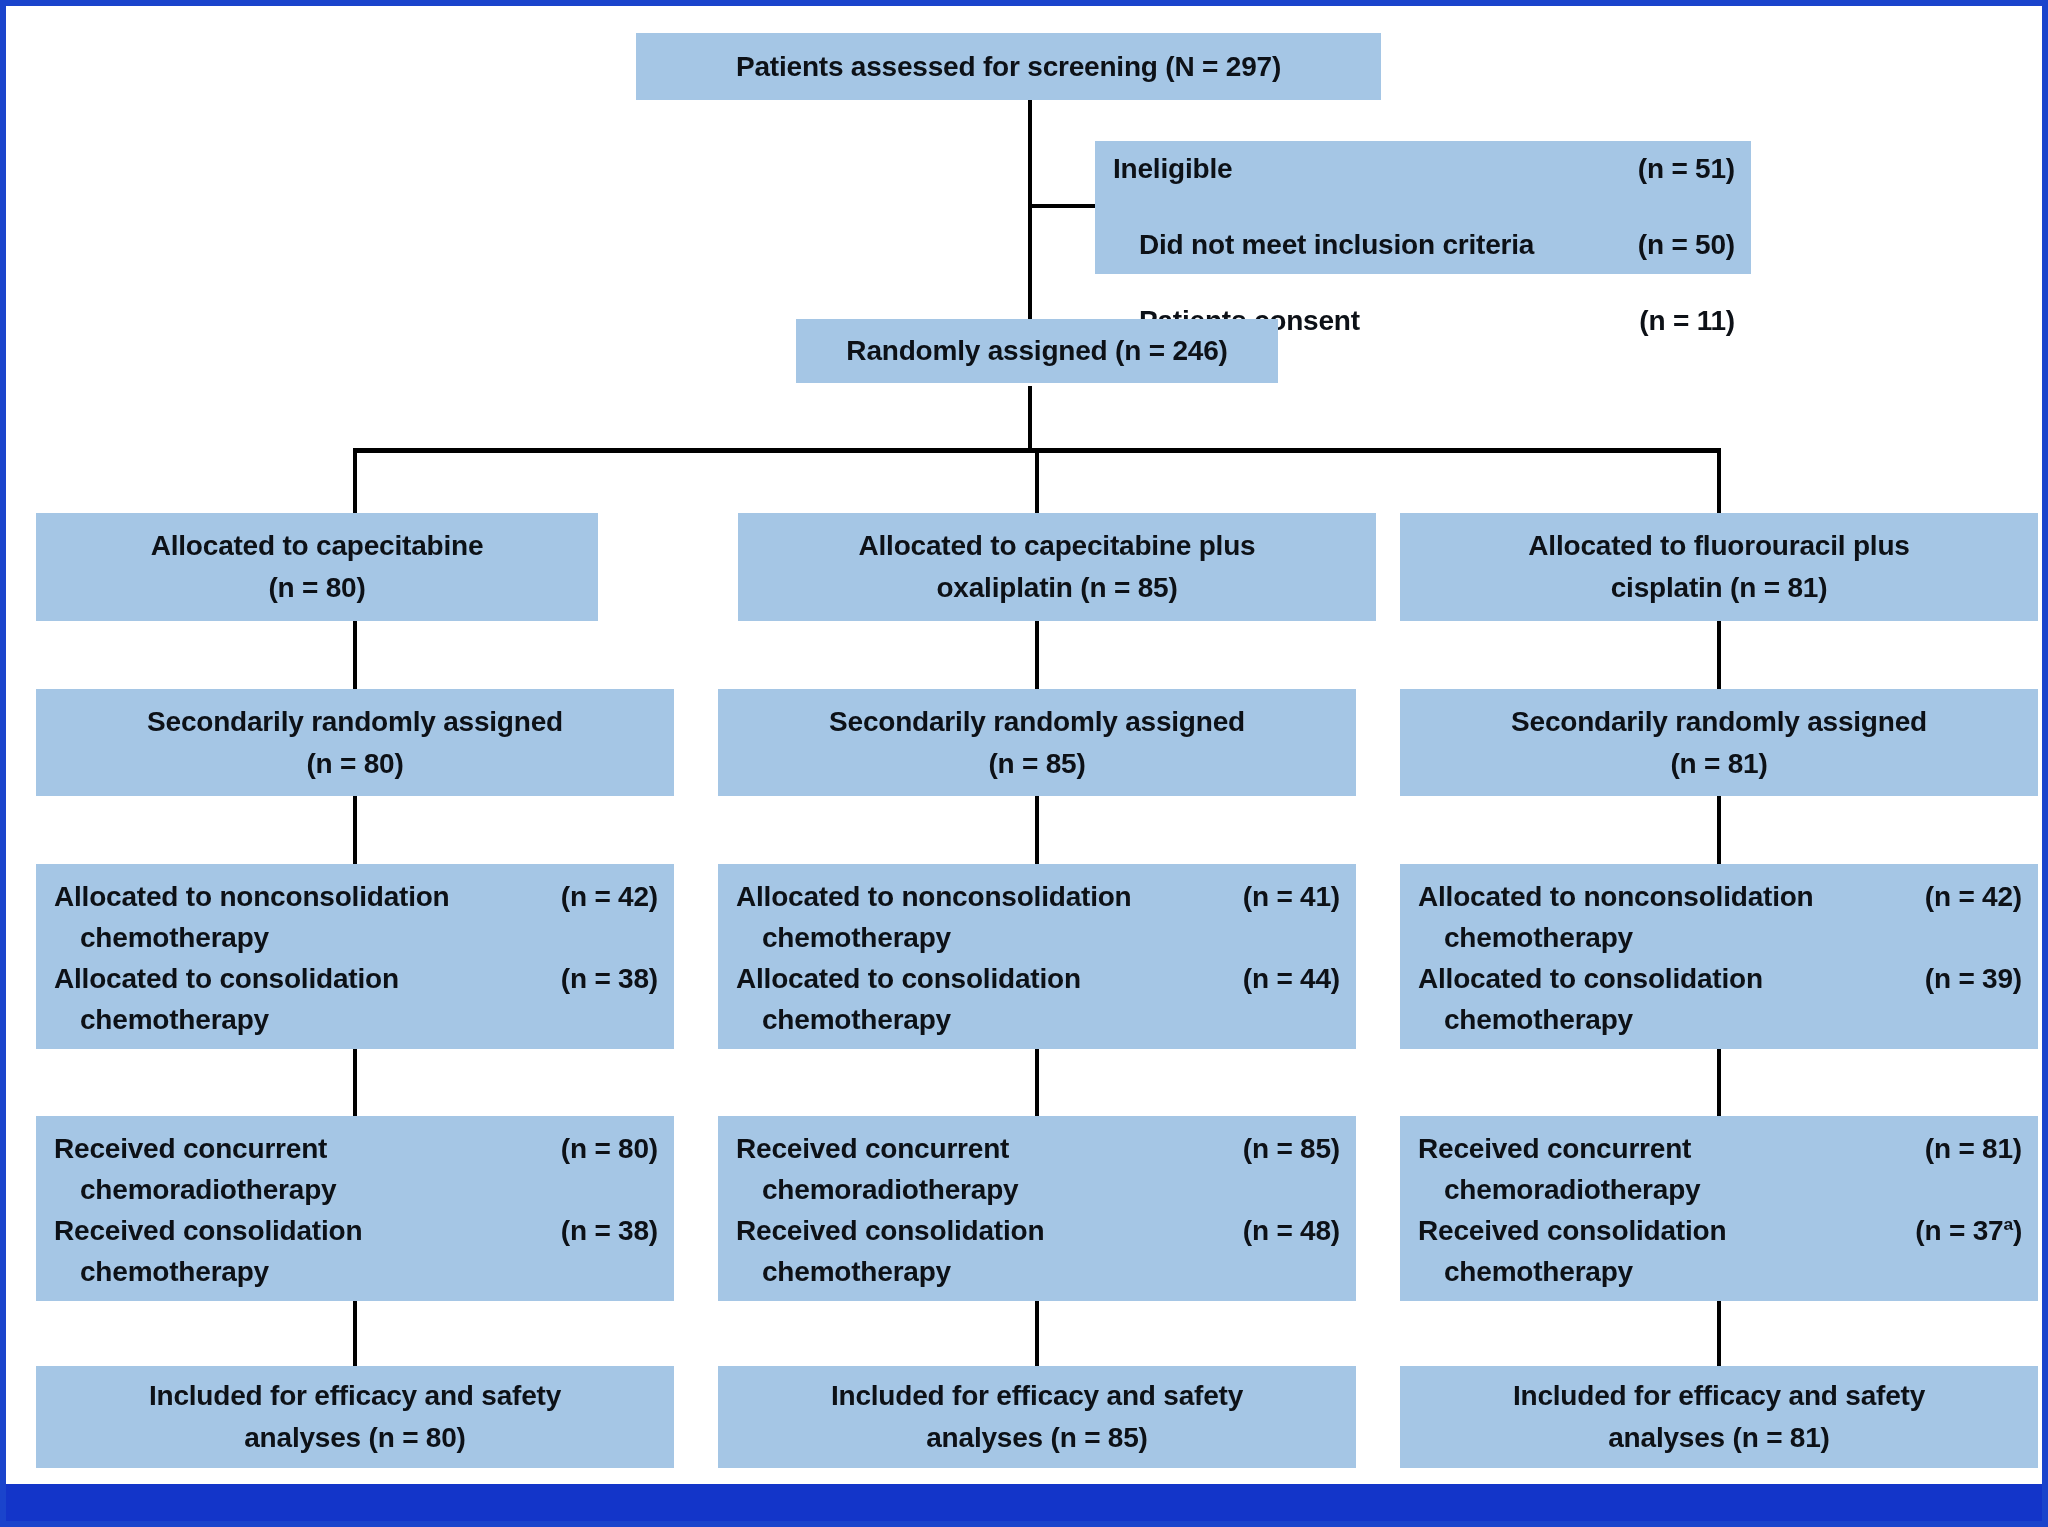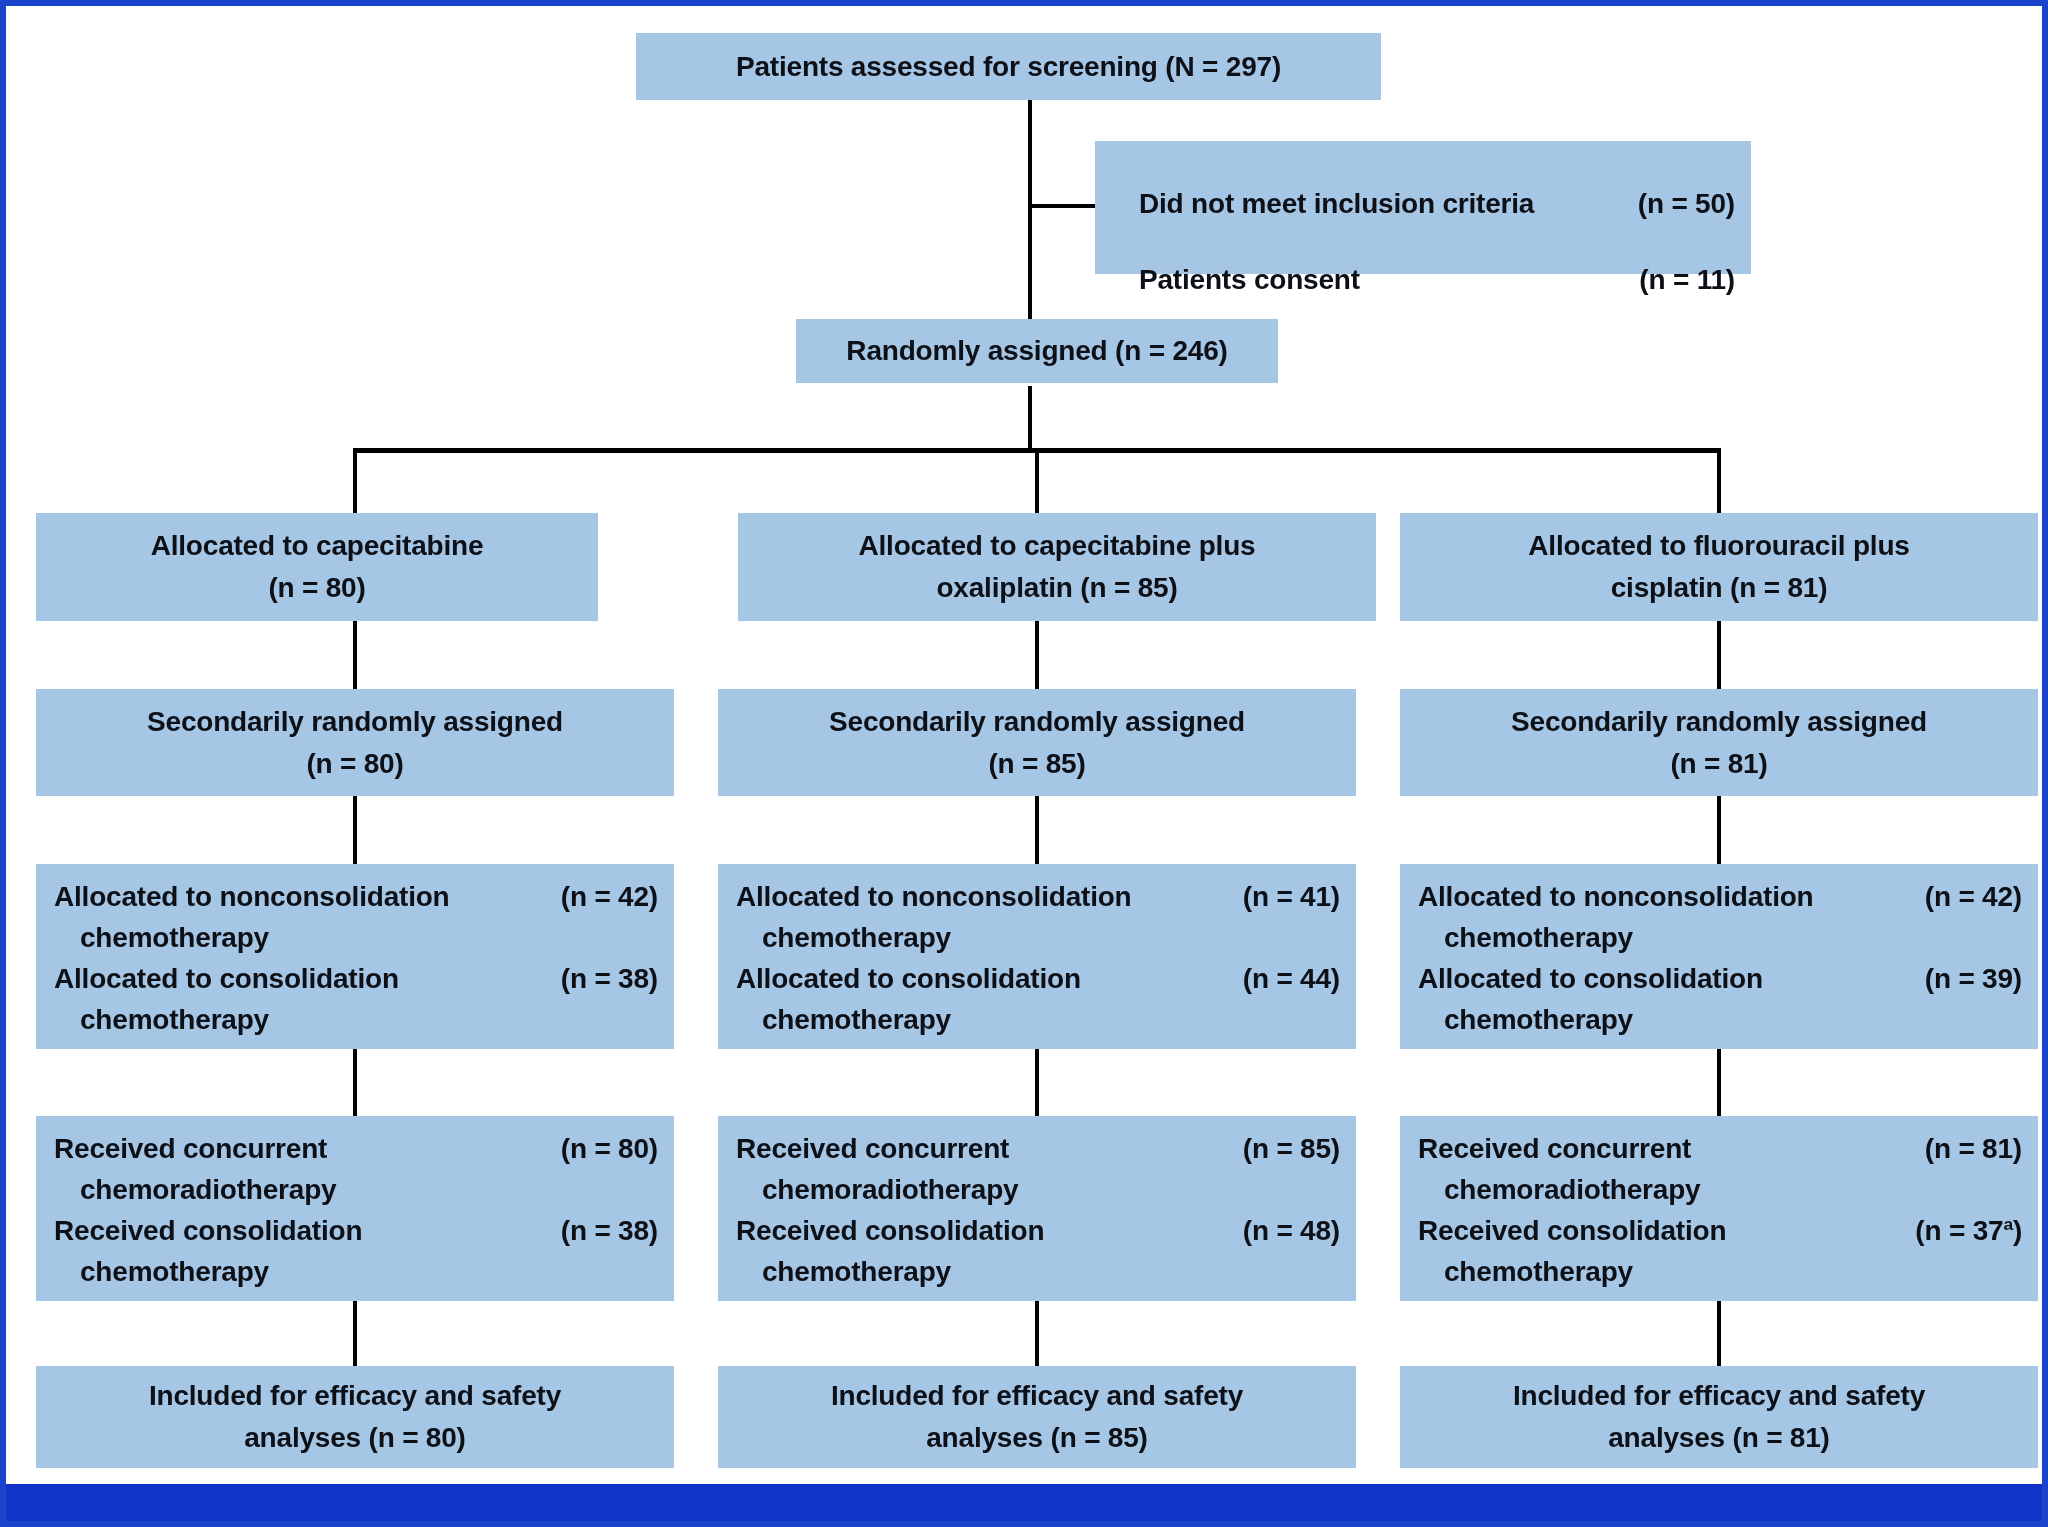--- a/index.html
+++ b/index.html
@@ -98,20 +98,24 @@
   <div class="vline" style="left:1711px; top:615px; width:4px; height:68px;"></div>
   <div class="vline" style="left:1711px; top:790px; width:4px; height:68px;"></div>
   <div class="vline" style="left:1711px; top:1043px; width:4px; height:67px;"></div>
   <div class="vline" style="left:1711px; top:1295px; width:4px; height:65px;"></div>
 
   <div class="box center-box" style="left:630px; top:27px; width:745px; height:67px;">
     <div>Patients assessed for screening (N = 297)</div>
   </div>
 
   <div class="box list-box" style="left:1089px; top:135px; width:656px; height:133px;">
+    <div class="lrow">
+      <span class="lbl">Ineligible</span>
+      <span class="nval">(n = 51)</span>
+    </div>
     <div class="lrow indent">
       <span class="lbl">Did not meet inclusion criteria</span>
       <span class="nval">(n = 50)</span>
     </div>
     <div class="lrow indent">
       <span class="lbl">Patients consent</span>
       <span class="nval">(n = 11)</span>
     </div>
   </div>
 

